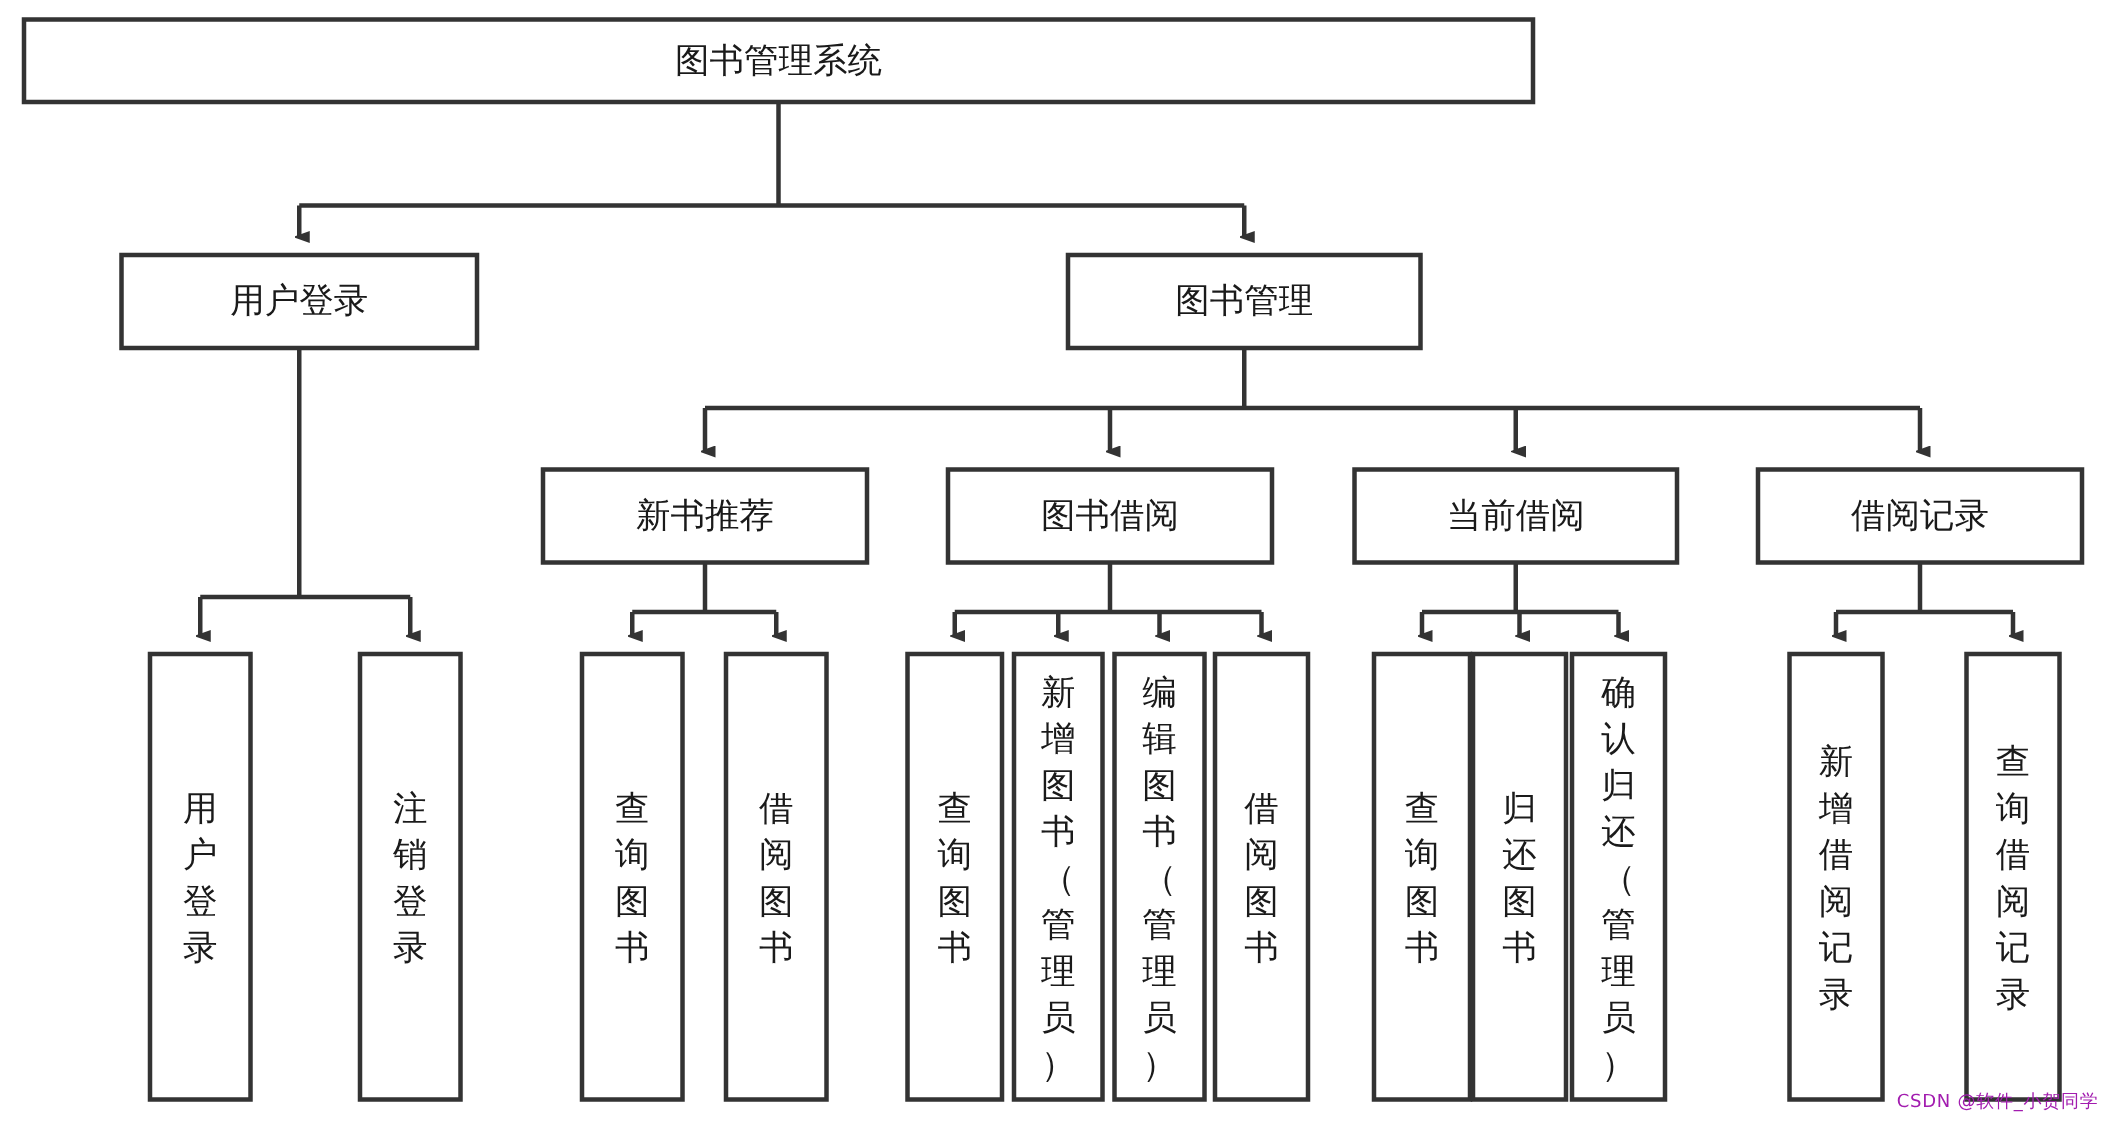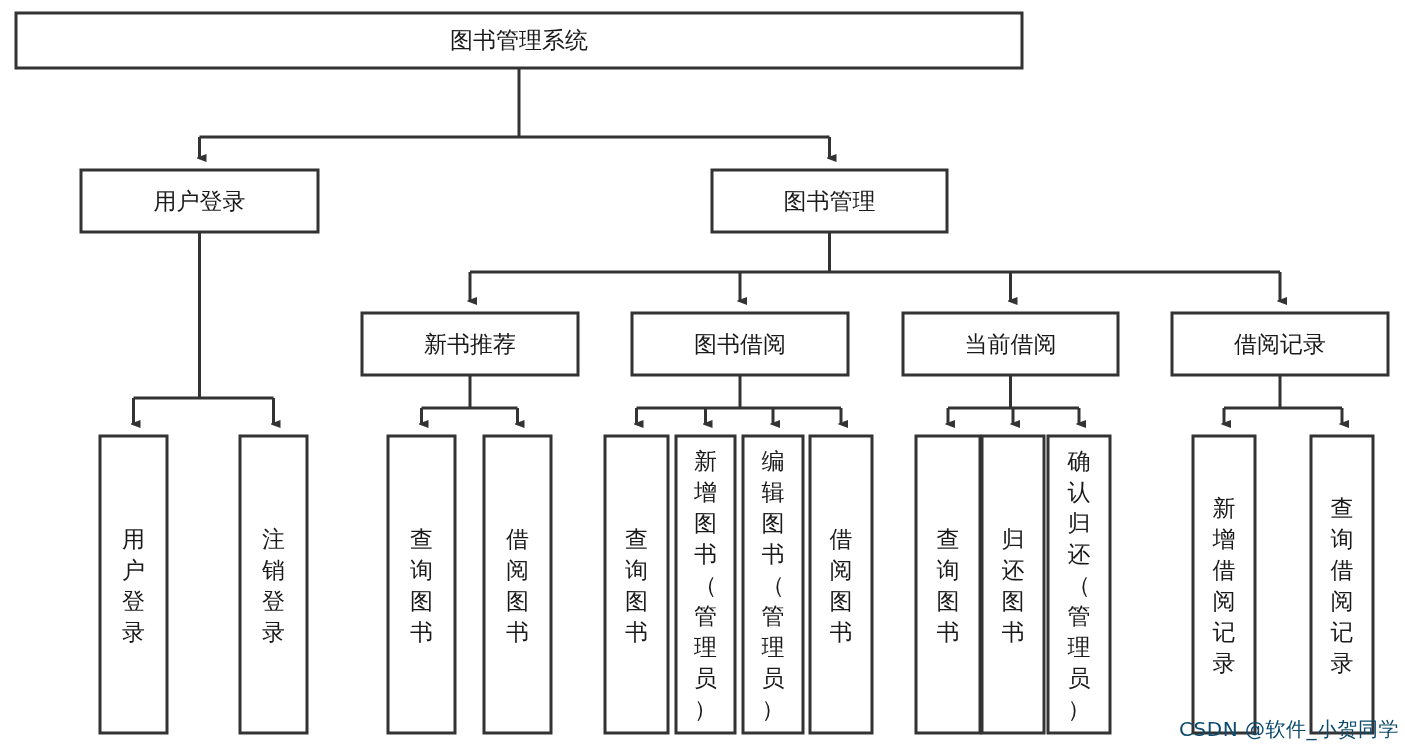--- a/index.html
+++ b/index.html
@@ -18,21 +18,21 @@
     text-anchor:middle;dominant-baseline:middle;
   }
   .leaf-label{
     font-family:"DejaVu Sans","Liberation Sans",sans-serif;
     font-size:23px;fill:#1a1a1a;
     text-anchor:middle;
   }
   .watermark{
     position:absolute;right:6px;bottom:4px;
     font-family:"DejaVu Sans","Liberation Sans",sans-serif;
-    font-size:20px;color:#0c4a6e;white-space:nowrap;
+    font-size:12px;color:#a21caf;white-space:nowrap;
     letter-spacing:0.5px;
   }
 </style>
 </head>
 <body>
 
 <div id="diagram-root">
   <svg id="tree" viewBox="0 0 1405 747" xmlns="http://www.w3.org/2000/svg">
     <defs>
       <marker id="arrowhead" markerWidth="10" markerHeight="10" refX="4" refY="7" orient="auto" markerUnits="userSpaceOnUse">

